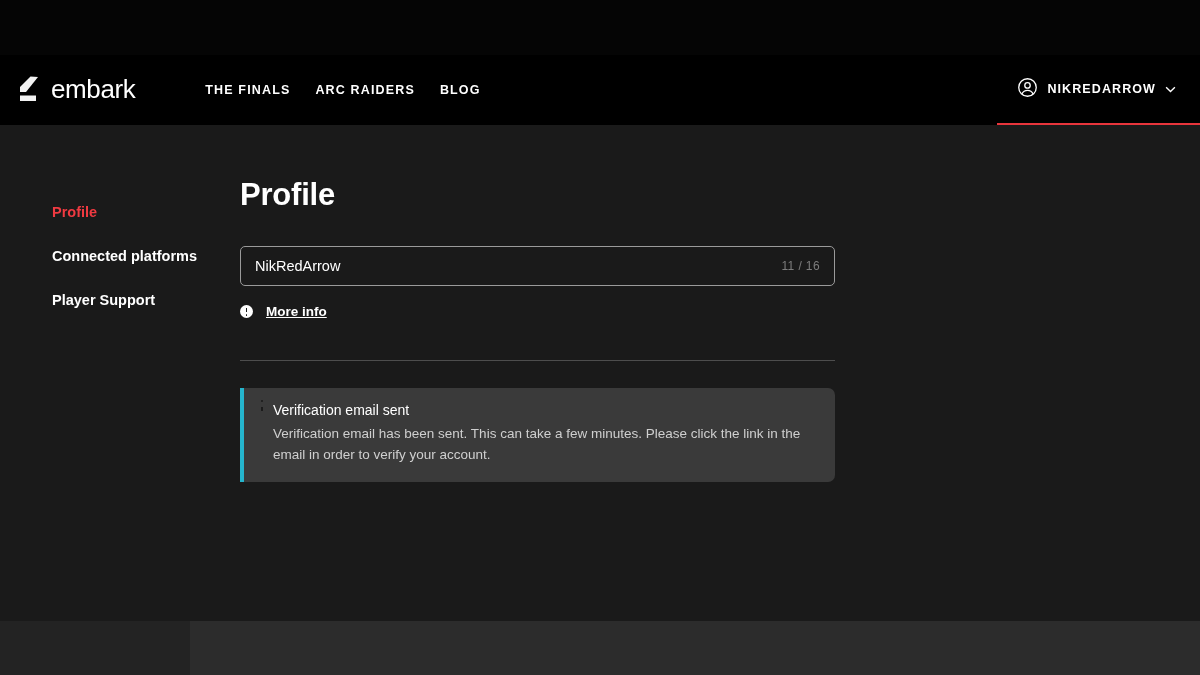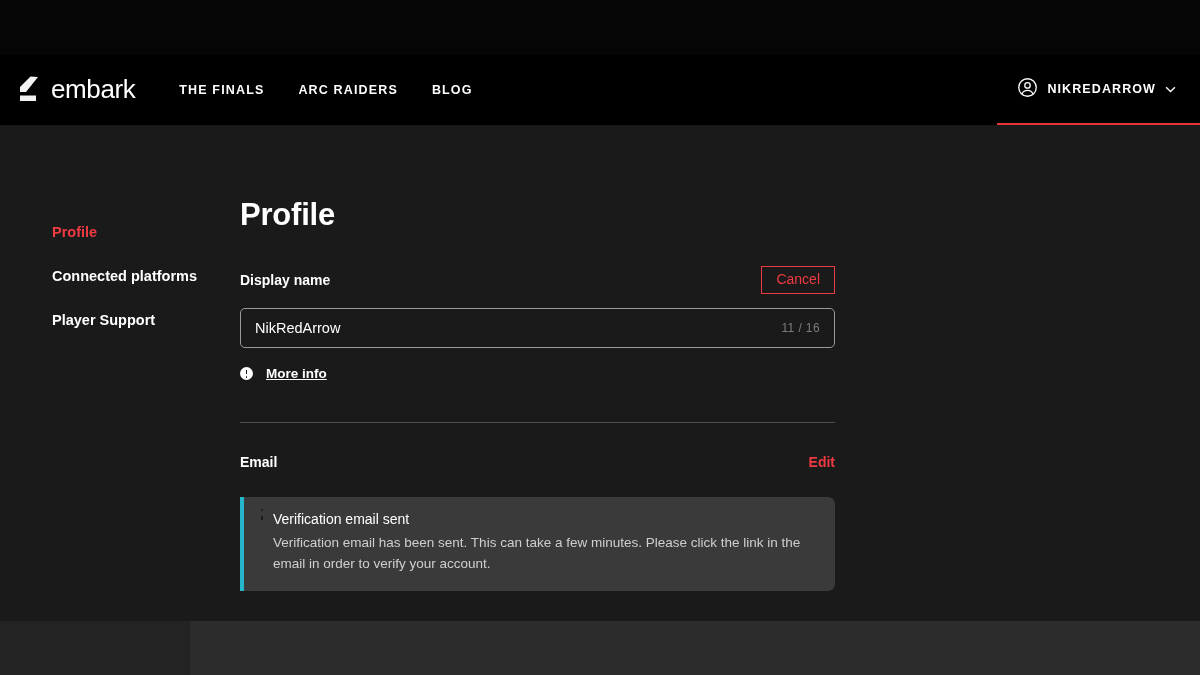--- a/index.html
+++ b/index.html
@@ -77,22 +77,22 @@
     font-size: 26px;
     font-weight: 400;
     letter-spacing: -0.4px;
     line-height: 1;
     padding-bottom: 2px;
   }
 
   .main-nav {
     display: flex;
     align-items: center;
-    margin-left: 44px;
-    gap: 34px;
+    margin-left: 70px;
+    gap: 25px;
   }
   .nav-link {
     color: #ffffff;
     font-size: 12.5px;
     font-weight: 700;
     letter-spacing: 1.15px;
     text-decoration: none;
     cursor: pointer;
     white-space: nowrap;
   }
@@ -119,21 +119,21 @@
     color: #ffffff;
     font-size: 11px;
     line-height: 1;
     margin-top: 1px;
   }
 
   
   .content {
     position: relative;
     display: flex;
-    padding-top: 72px;
+    padding-top: 52px;
   }
 
   .sidebar {
     width: 240px;
     flex: none;
     padding-left: 52px;
     padding-top: 27px;
   }
   .side-item {
     font-size: 14.5px;
@@ -379,42 +379,34 @@
       <div class="sidebar">
         <div class="side-item active">Profile</div>
         <div class="side-item">Connected platforms</div>
         <div class="side-item">Player Support</div>
       </div>
 
       <div class="main">
 
         <h1 class="page-title">Profile</h1>
 
-        <div class="row-between">
-          <span class="field-label">Display name</span>
-          <button class="btn-cancel">Cancel</button>
-        </div>
 
         <div class="text-field">
           <span class="text-field-value" title="Display name">NikRedArrow</span>
           <span class="char-counter">11 / 16</span>
         </div>
 
         <div class="helper-row">
           <span class="info-dot"></span>
           <a class="helper-link">More info</a>
         </div>
 
 
         <div class="divider"></div>
 
-        <div class="email-head">
-          <span class="field-label">Email</span>
-          <a class="link-edit">Edit</a>
-        </div>
 
 
         <div class="notice">
           <span class="notice-icon-wrap">
             <span class="info-dot lg"></span>
           </span>
           <div class="notice-body">
             <div class="notice-title">Verification email sent</div>
             <div class="notice-text">Verification email has been sent. This can take a few minutes. Please click the link in the email in order to verify your account.</div>
           </div>

